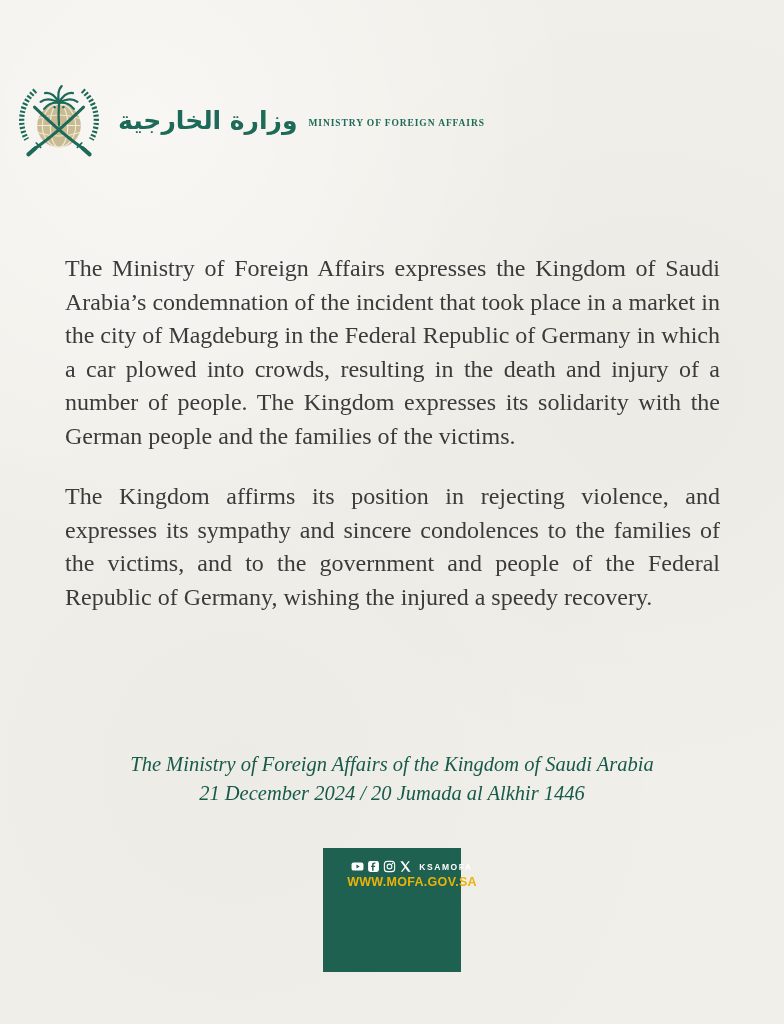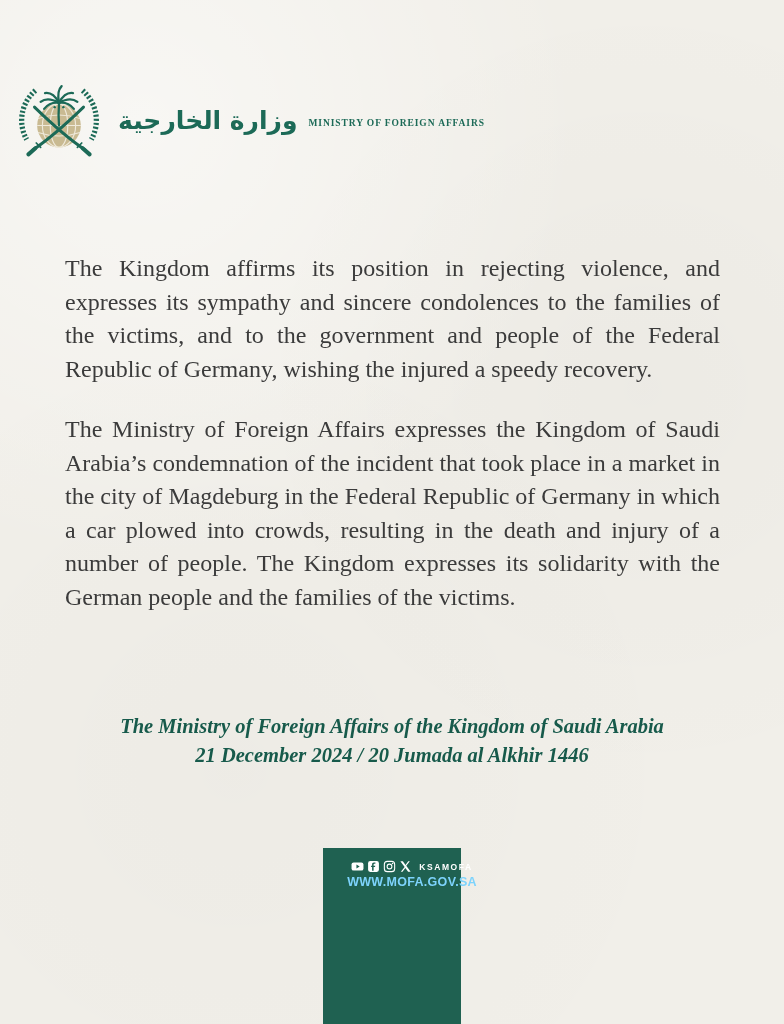--- a/index.html
+++ b/index.html
@@ -57,38 +57,38 @@
     color: #3b3b3b;
     font-size: 24px;
     line-height: 33.5px;
     text-align: justify;
   }
   .statement p + p { margin-top: 27px; }
 
   
   .attribution {
     position: absolute;
-    top: 712px;
+    top: 750px;
     left: 0;
     width: 100%;
     text-align: center;
     font-style: italic;
-    font-weight: bold;
+    font-weight: normal;
     color: #175a4b;
     font-size: 20.5px;
     line-height: 29px;
   }
 
   
   .footer {
     position: absolute;
     left: 323px;
     top: 848px;
     width: 138px;
-    height: 176px;
+    height: 124px;
     background: #1f6151;
     color: #ffffff;
     display: flex;
     flex-direction: column;
     align-items: center;
     padding-top: 12px;
     font-family: "Liberation Sans", sans-serif;
     padding-left: 40px;
   }
   .social-row {
@@ -102,21 +102,21 @@
     font-size: 8.5px;
     font-weight: bold;
     letter-spacing: 1.6px;
     color: #ffffff;
   }
   .website {
     margin-top: 2px;
     font-size: 12.5px;
     font-weight: bold;
     letter-spacing: 0.3px;
-    color: #7dd3fc;
+    color: #eab308;
   }
 </style>
 </head>
 <body>
 
 <div class="canvas">
 
   <div class="header">
     <svg class="emblem" viewBox="0 0 120 96">
 
@@ -152,22 +152,22 @@
         <path d="M60,26 C65,17 70,14 76,15"></path>
       </g>
       <circle cx="55" cy="31" r="1.4" fill="#1c6a57"></circle>
       <circle cx="65" cy="31" r="1.4" fill="#1c6a57"></circle>
     </svg>
     <div class="arabic-title">وزارة الخارجية</div>
     <div class="english-title">MINISTRY OF FOREIGN AFFAIRS</div>
   </div>
 
   <div class="statement">
+    <p>The Ministry of Foreign Affairs expresses the Kingdom of Saudi Arabia’s condemnation of the incident that took place in a market in the city of Magdeburg in the Federal Republic of Germany in which a car plowed into crowds, resulting in the death and injury of a number of people. The Kingdom expresses its solidarity with the German people and the families of the victims.</p>
     <p>The Kingdom affirms its position in rejecting violence, and expresses its sympathy and sincere condolences to the families of the victims, and to the government and people of the Federal Republic of Germany, wishing the injured a speedy recovery.</p>
-    <p>The Ministry of Foreign Affairs expresses the Kingdom of Saudi Arabia’s condemnation of the incident that took place in a market in the city of Magdeburg in the Federal Republic of Germany in which a car plowed into crowds, resulting in the death and injury of a number of people. The Kingdom expresses its solidarity with the German people and the families of the victims.</p>
   </div>
 
   <div class="attribution">
     <div>The Ministry of Foreign Affairs of the Kingdom of Saudi Arabia</div>
     <div>21 December 2024 / 20 Jumada al Alkhir 1446</div>
   </div>
 
   <div class="footer">
     <div class="social-row">
       <svg viewBox="0 0 24 24">

